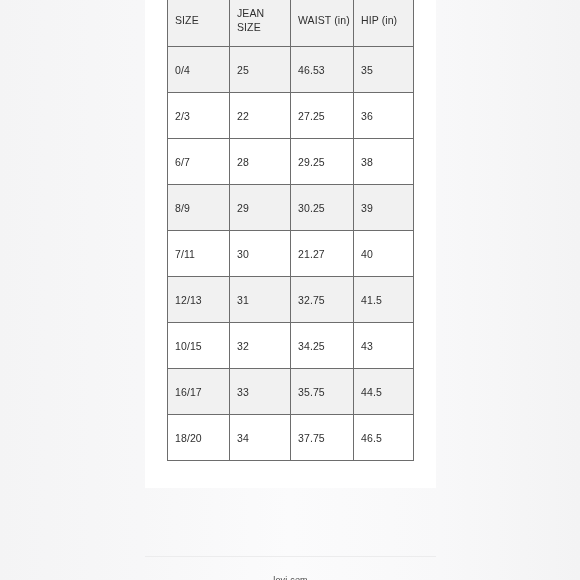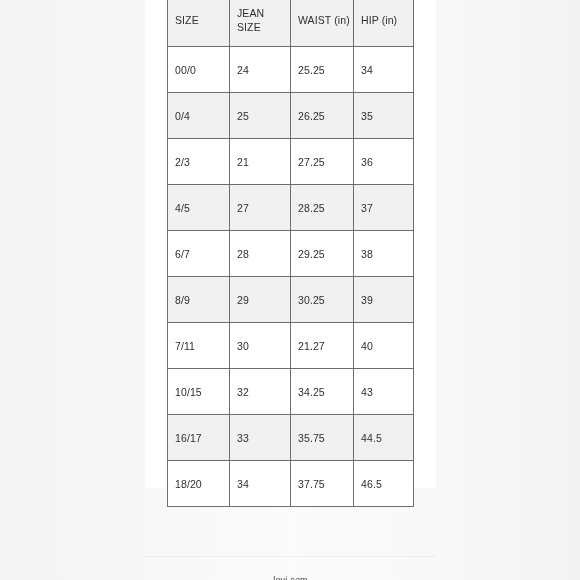--- a/index.html
+++ b/index.html
@@ -111,61 +111,55 @@
       </colgroup>
       <thead>
         <tr>
           <th>SIZE</th>
           <th>JEAN SIZE</th>
           <th>WAIST (in)</th>
           <th>HIP (in)</th>
         </tr>
       </thead>
       <tbody id="table-body">
-          <tr>
-            <td>00/0</td>
-            <td>24</td>
-            <td>25.25</td>
-            <td>34</td>
-          </tr>
           <tr class="shaded">
             <td>0/4</td>
             <td>25</td>
-            <td>26.25</td>
+            <td>46.53</td>
             <td>35</td>
           </tr>
           <tr>
             <td>2/3</td>
-            <td>21</td>
+            <td>22</td>
             <td>27.25</td>
             <td>36</td>
-          </tr>
-          <tr class="shaded">
-            <td>4/5</td>
-            <td>27</td>
-            <td>28.25</td>
-            <td>37</td>
           </tr>
           <tr>
             <td>6/7</td>
             <td>28</td>
             <td>29.25</td>
             <td>38</td>
           </tr>
           <tr class="shaded">
             <td>8/9</td>
             <td>29</td>
             <td>30.25</td>
             <td>39</td>
           </tr>
           <tr>
             <td>7/11</td>
             <td>30</td>
             <td>21.27</td>
             <td>40</td>
+          </tr>
+          <tr class="shaded">
+            <td>12/13</td>
+            <td>31</td>
+            <td>32.75</td>
+            <td>41.5</td>
           </tr>
           <tr>
             <td>10/15</td>
             <td>32</td>
             <td>34.25</td>
             <td>43</td>
           </tr>
           <tr class="shaded">
             <td>16/17</td>
             <td>33</td>

